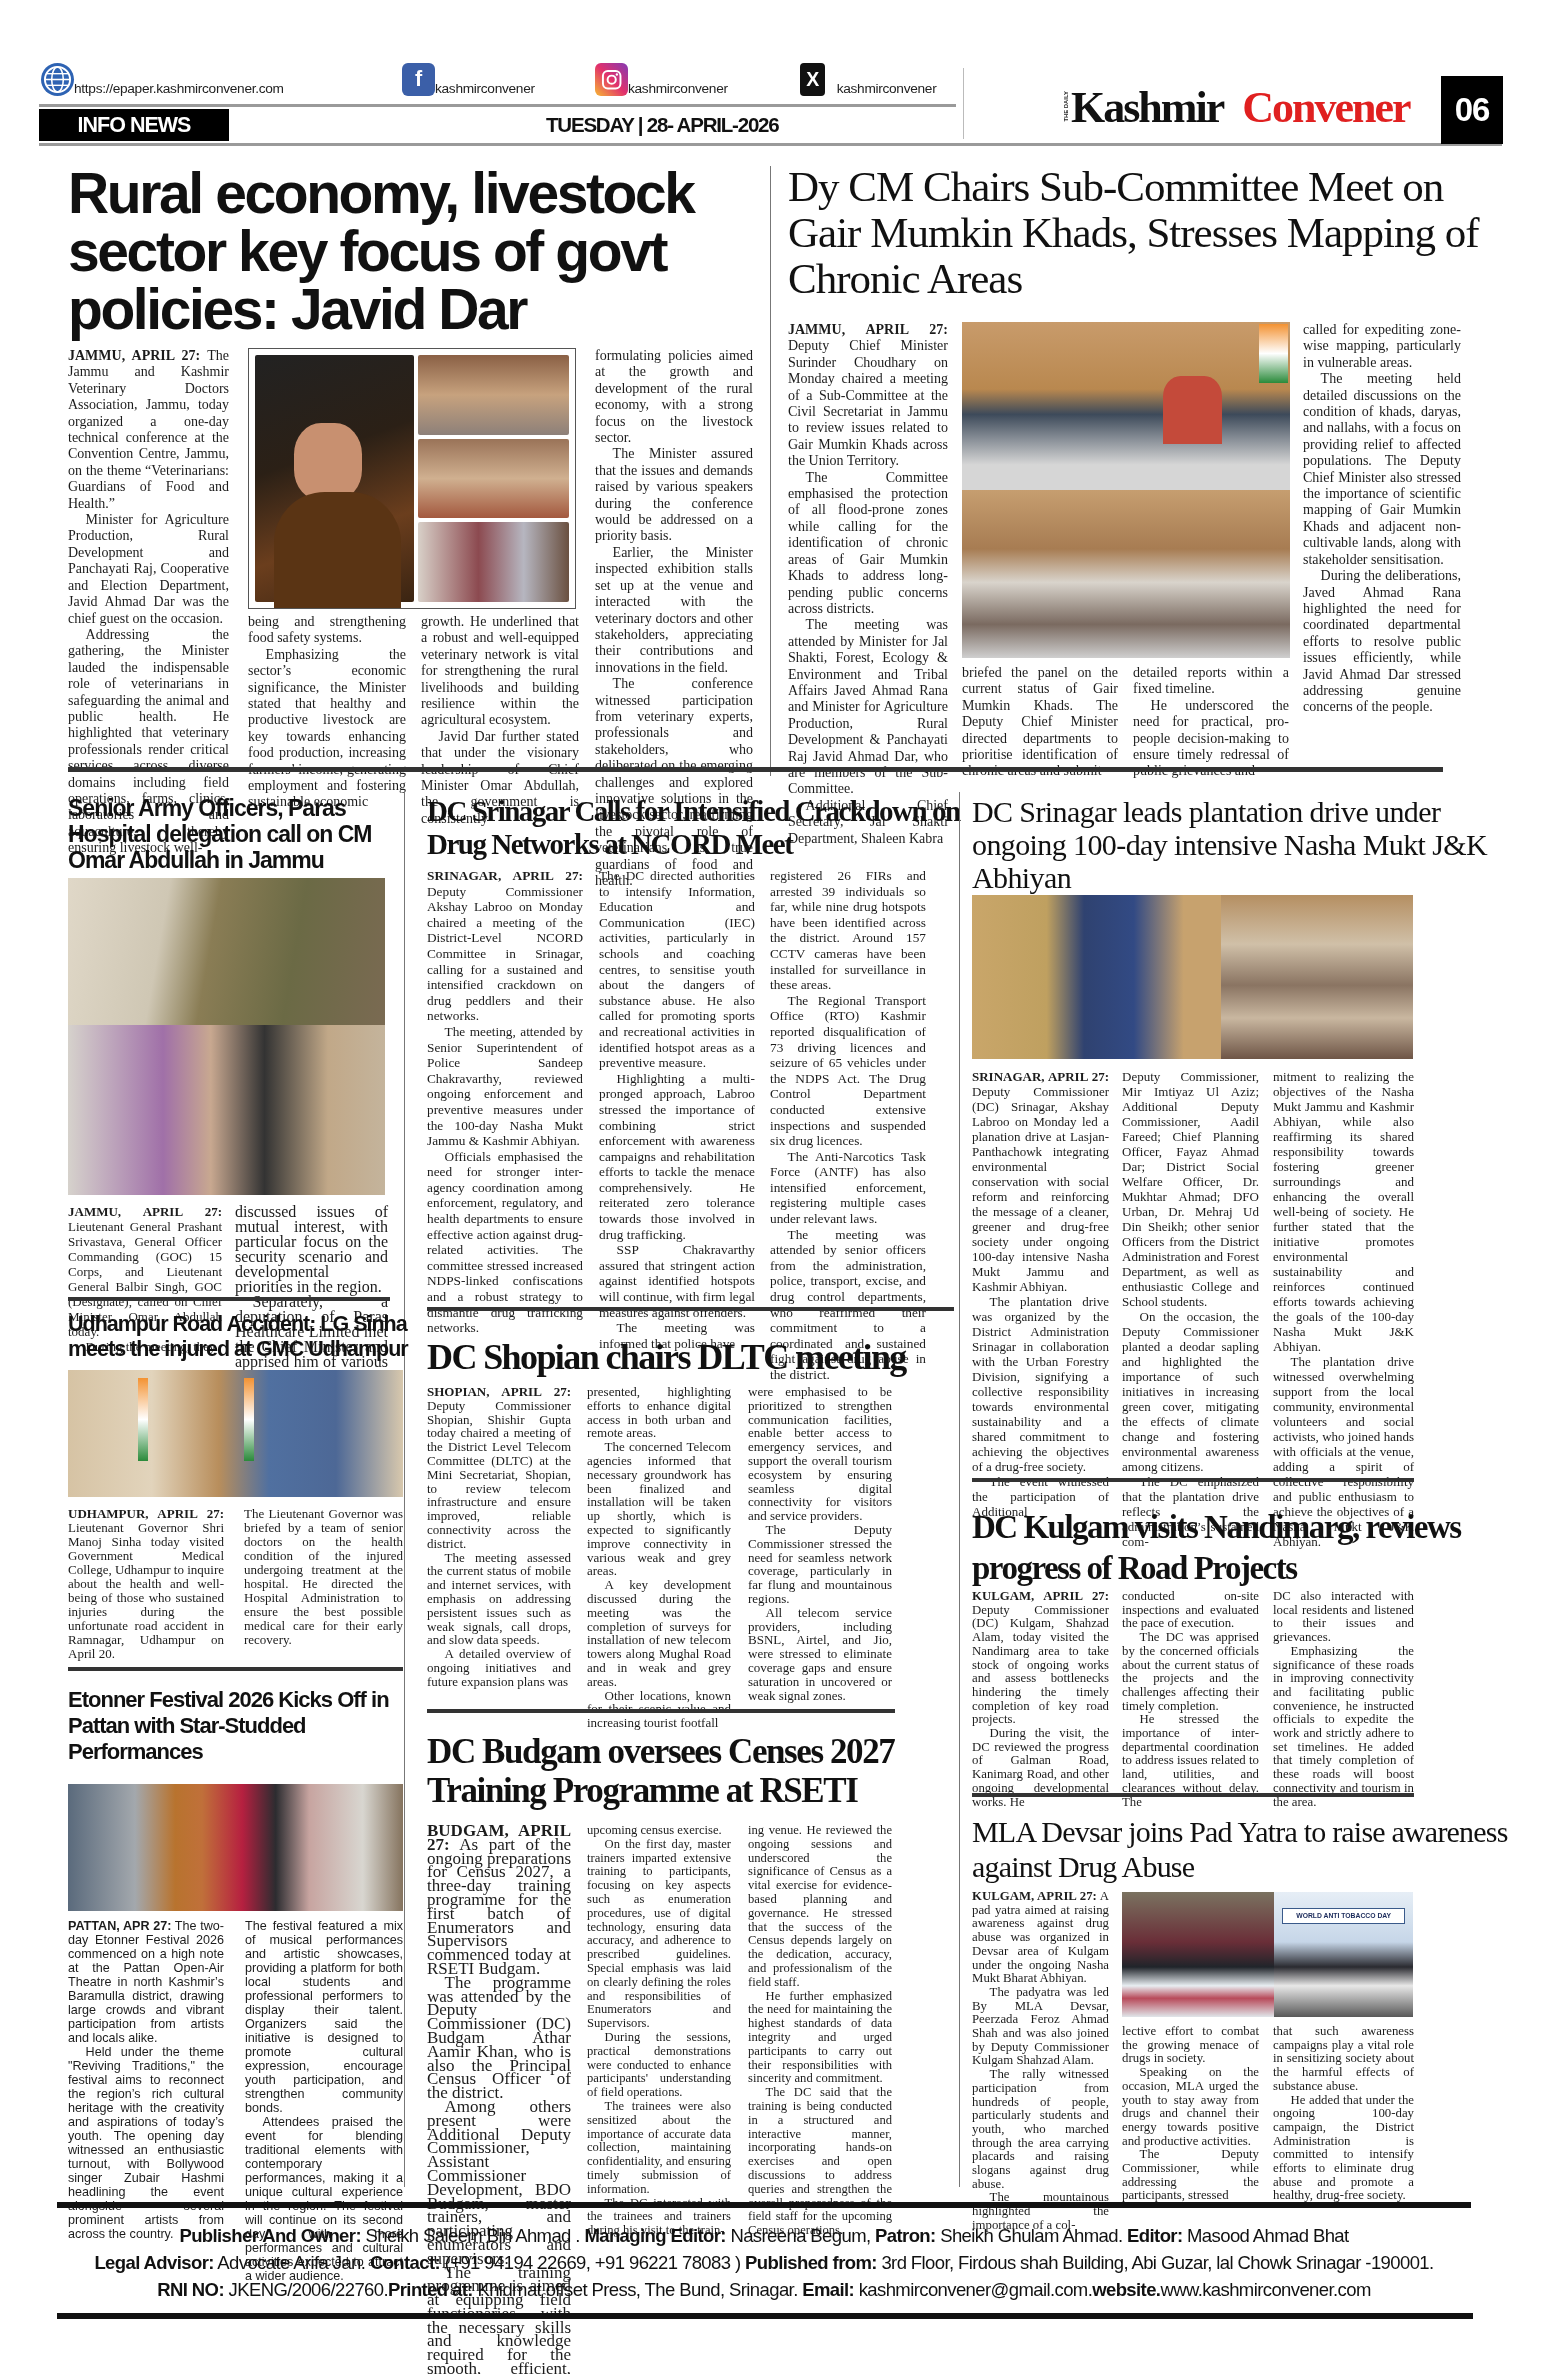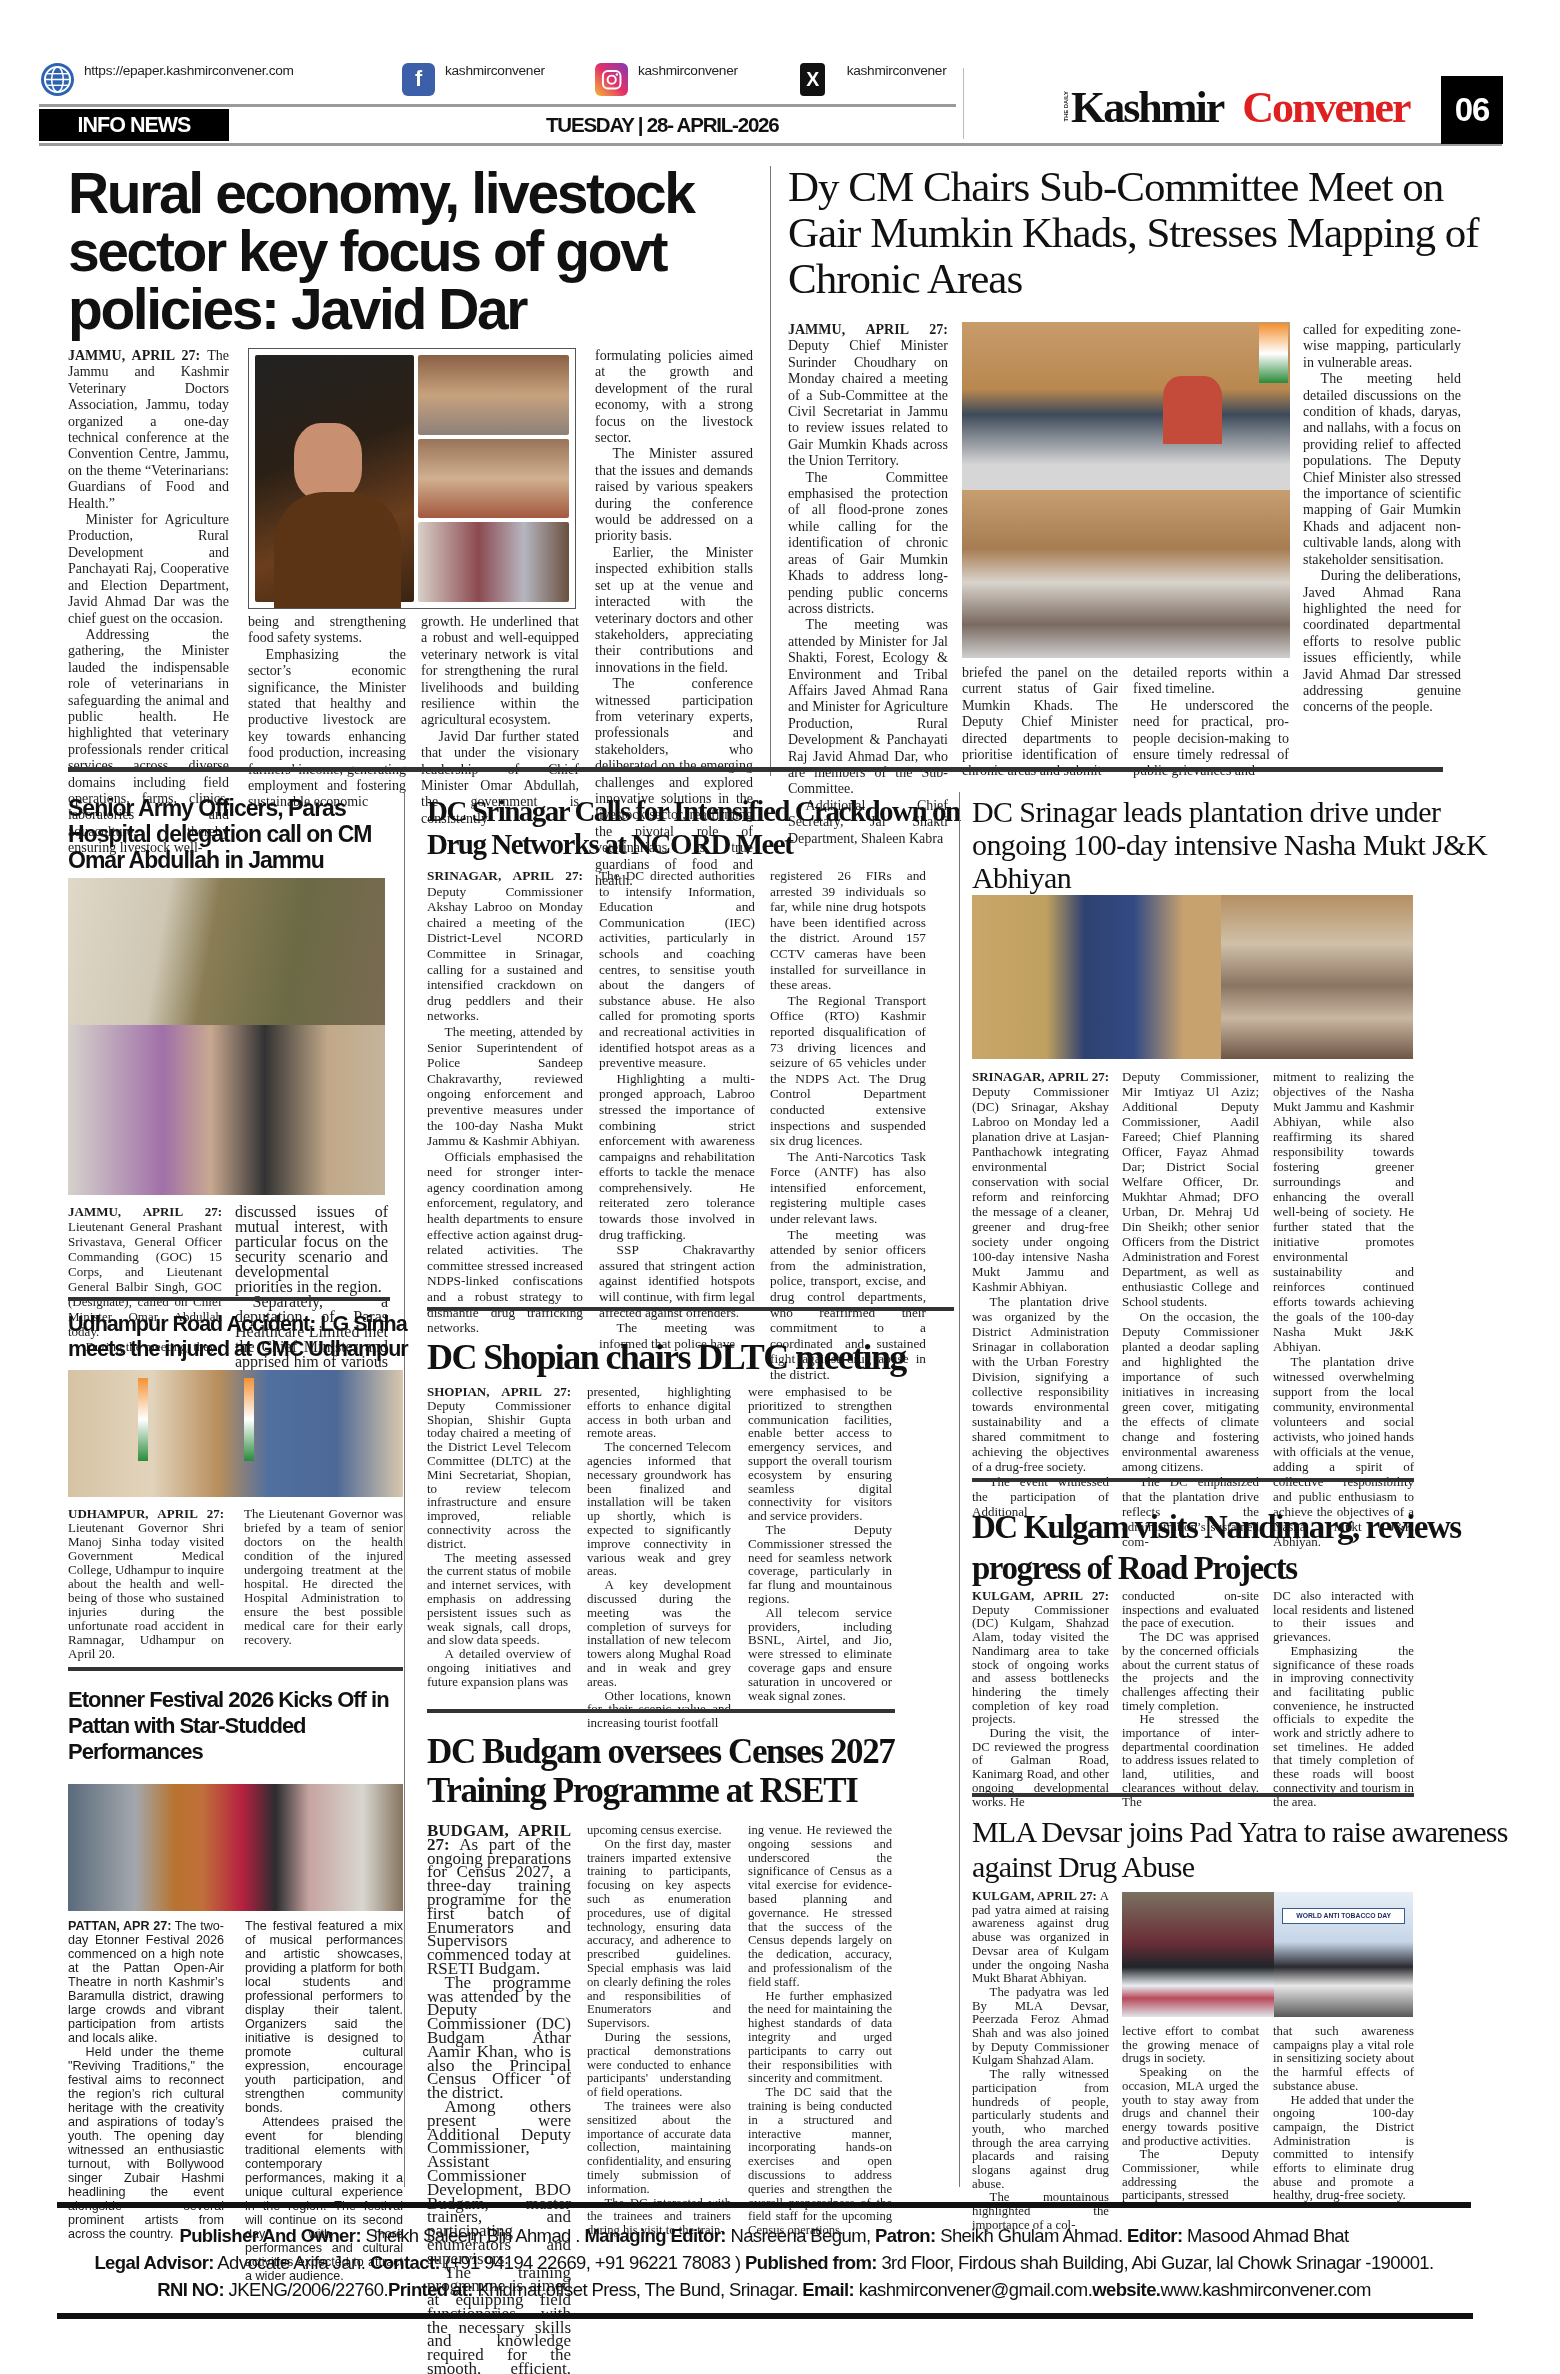--- a/index.html
+++ b/index.html
@@ -1,18 +1,18 @@
 <!DOCTYPE html>
 <html><head>
 <meta charset="utf-8">
 <style>
 *{box-sizing:border-box;margin:0;padding:0}
 body{width:1560px;height:2375px;background:#fff;position:relative;overflow:hidden;font-family:"DejaVu Serif","Liberation Serif",serif;color:#1a1a1a}
 .abs{position:absolute}
-.social{display:flex;align-items:flex-start;gap:10px;font-family:"Liberation Sans",sans-serif;font-size:13.7px;color:#222;letter-spacing:-0.3px}
+.social{display:flex;align-items:flex-end;gap:0;font-family:"Liberation Sans",sans-serif;font-size:13.7px;color:#222;letter-spacing:-0.3px}
 .ico{width:33px;height:33px;border-radius:5.9px;display:flex;align-items:center;justify-content:center;color:#fff;font-weight:bold;font-family:"Liberation Sans",sans-serif;font-size:21.5px}
 .rule{background:#9a9a9a;height:2.9px}
 .darkrule{background:#333;height:4.9px}
 .vrule{background:#777;width:1px}
 .h-sans{font-family:"Liberation Sans","DejaVu Sans",sans-serif;font-weight:bold;letter-spacing:-2px;line-height:1.02;color:#111}
 .h-serif{font-family:"Liberation Serif","DejaVu Serif",serif;color:#111;line-height:1.05;letter-spacing:-1px}
 .body{font-family:"Liberation Serif","DejaVu Serif",serif;font-size:14px;line-height:16.4px;text-align:justify;color:#1c1c1c;hyphens:auto}
 .body p{text-indent:17.6px}
 .body p:first-child{text-indent:0}
 .dateline{font-weight:bold}
@@ -146,21 +146,21 @@
 
 <div class="abs h-serif" style="left:427px;top:795px;width:546px;font-size:29px;line-height:33px;font-weight:bold;letter-spacing:-1.5px">DC Srinagar Calls for Intensified Crackdown on Drug Networks at NCORD Meet</div>
 <div class="abs body" style="left:427px;top:868px;width:156px;font-size:13.3px;line-height:15.6px">
   <p><span class="dateline">SRINAGAR, APRIL 27:</span> <span>Deputy Commissioner Akshay Labroo on Monday chaired a meeting of the District-Level NCORD Committee in Srinagar, calling for a sustained and intensified crackdown on drug peddlers and their networks.</span></p>
   <p>The meeting, attended by Senior Superintendent of Police Sandeep Chakravarthy, reviewed ongoing enforcement and preventive measures under the 100-day Nasha Mukt Jammu &amp; Kashmir Abhiyan.</p>
   <p>Officials emphasised the need for stronger inter-agency coordination among enforcement, regulatory, and health departments to ensure effective action against drug-related activities. The committee stressed increased NDPS-linked confiscations and a robust strategy to dismantle drug trafficking networks.</p>
 </div>
 <div class="abs body" style="left:599px;top:868px;width:156px;font-size:13.3px;line-height:15.6px">
   <p style="text-indent:0">The DC directed authorities to intensify Information, Education and Communication (IEC) activities, particularly in schools and coaching centres, to sensitise youth about the dangers of substance abuse. He also called for promoting sports and recreational activities in identified hotspot areas as a preventive measure.</p>
   <p>Highlighting a multi-pronged approach, Labroo stressed the importance of combining strict enforcement with awareness campaigns and rehabilitation efforts to tackle the menace comprehensively. He reiterated zero tolerance towards those involved in drug trafficking.</p>
-  <p>SSP Chakravarthy assured that stringent action against identified hotspots will continue, with firm legal affected against offenders.</p>
+  <p>SSP Chakravarthy assured that stringent action against identified hotspots will continue, with firm legal measures against offenders.</p>
   <p>The meeting was informed that police have</p>
 </div>
 <div class="abs body" style="left:770px;top:868px;width:156px;font-size:13.3px;line-height:15.6px">
   <p style="text-indent:0">registered 26 FIRs and arrested 39 individuals so far, while nine drug hotspots have been identified across the district. Around 157 CCTV cameras have been installed for surveillance in these areas.</p>
   <p>The Regional Transport Office (RTO) Kashmir reported disqualification of 73 driving licences and seizure of 65 vehicles under the NDPS Act. The Drug Control Department conducted extensive inspections and suspended six drug licences.</p>
   <p>The Anti-Narcotics Task Force (ANTF) has also intensified enforcement, registering multiple cases under relevant laws.</p>
   <p>The meeting was attended by senior officers from the administration, police, transport, excise, and drug control departments, who reaffirmed their commitment to a coordinated and sustained fight against drug abuse in the district.</p>
 </div>
 <div class="abs darkrule" style="left:427px;top:1307px;width:527px;height:3.9px"></div>
 <div class="abs vrule" style="left:959px;top:792px;height:1395px"></div>

